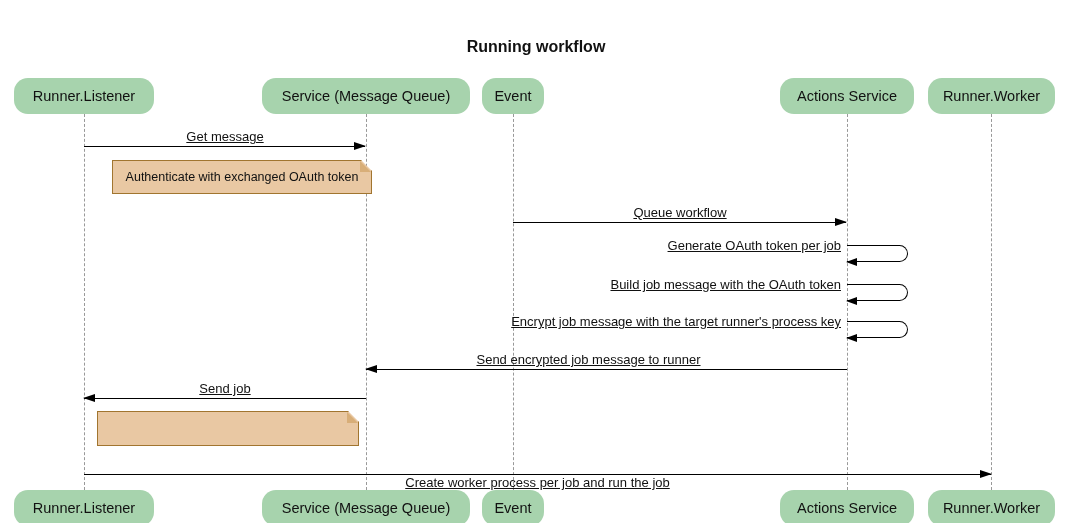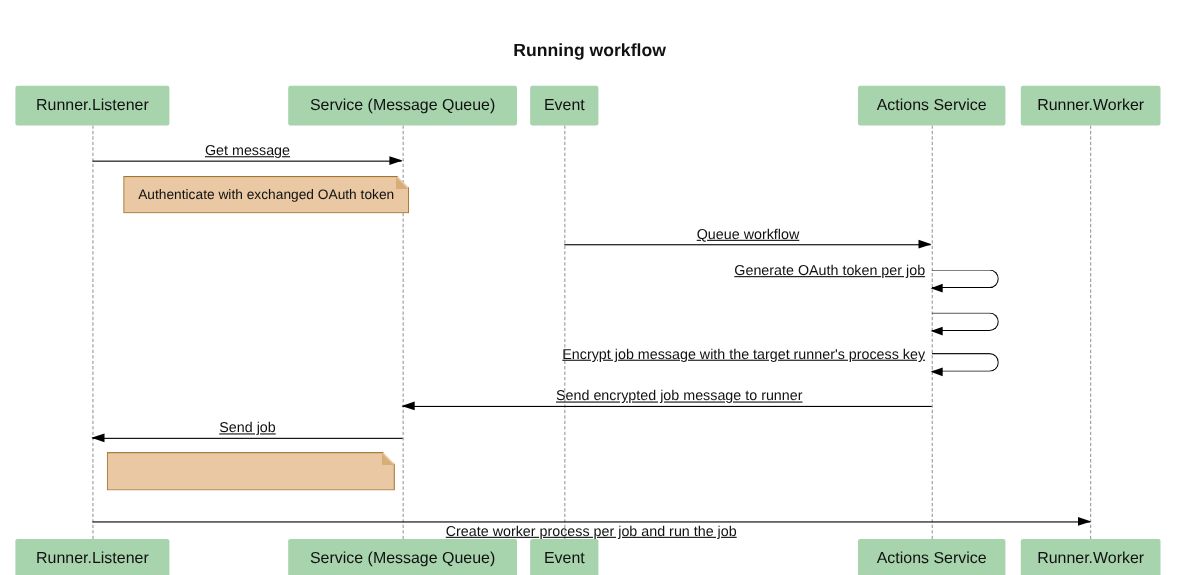--- a/index.html
+++ b/index.html
@@ -22,21 +22,21 @@
   .title{
     position:absolute;left:0;top:10px;width:100%;text-align:center;
     font-size:16px;font-weight:bold;white-space:nowrap;
   }
   .lifeline{
     position:absolute;top:86px;height:376px;width:0;
     border-left:1px dashed var(--lifeline);
   }
   .participant{
     position:absolute;height:36px;background:var(--participant-fill);
-    border-radius:2px;display:flex;align-items:center;justify-content:center;
+    border-radius:14px;display:flex;align-items:center;justify-content:center;
     font-size:14.5px;white-space:nowrap;
   }
   .msg-label{
     position:absolute;font-size:13px;text-align:center;white-space:nowrap;
     line-height:15px;
     text-decoration:underline;
   }
   .msg-label.right{text-align:right;}
   .msg-line{
     position:absolute;height:0;border-top:1px solid var(--arrow);
@@ -101,30 +101,31 @@
   <div class="msg-label" style="left:513px;top:177px;width:334px">Queue workflow</div>
   <div class="msg-line" style="left:513px;top:194px;width:333px">
     <span class="ah r"></span>
   </div>
 
   <div class="msg-label right" style="left:400px;top:210px;width:441px">Generate OAuth token per job</div>
   <div class="self-loop" style="left:847px;top:217px">
     <span class="ah"></span>
   </div>
 
+  <div class="msg-label right" style="left:400px;top:249px;width:441px">Build job message with the OAuth token</div>
   <div class="self-loop" style="left:847px;top:256px">
     <span class="ah"></span>
   </div>
 
   <div class="msg-label right" style="left:400px;top:286px;width:441px">Encrypt job message with the target runner's process key</div>
   <div class="self-loop" style="left:847px;top:293px">
     <span class="ah"></span>
   </div>
 
-  <div class="msg-label" style="left:377px;top:324px;width:481px">Send encrypted job message to runner</div>
+  <div class="msg-label" style="left:348px;top:324px;width:481px">Send encrypted job message to runner</div>
   <div class="msg-line" style="left:366px;top:341px;width:481px">
     <span class="ah l"></span>
   </div>
 
   <div class="msg-label" style="left:84px;top:353px;width:282px">Send job</div>
   <div class="msg-line" style="left:84px;top:370px;width:282px">
     <span class="ah l"></span>
   </div>
 
   <div class="note" style="left:97px;top:383px;width:260px;height:33px">

